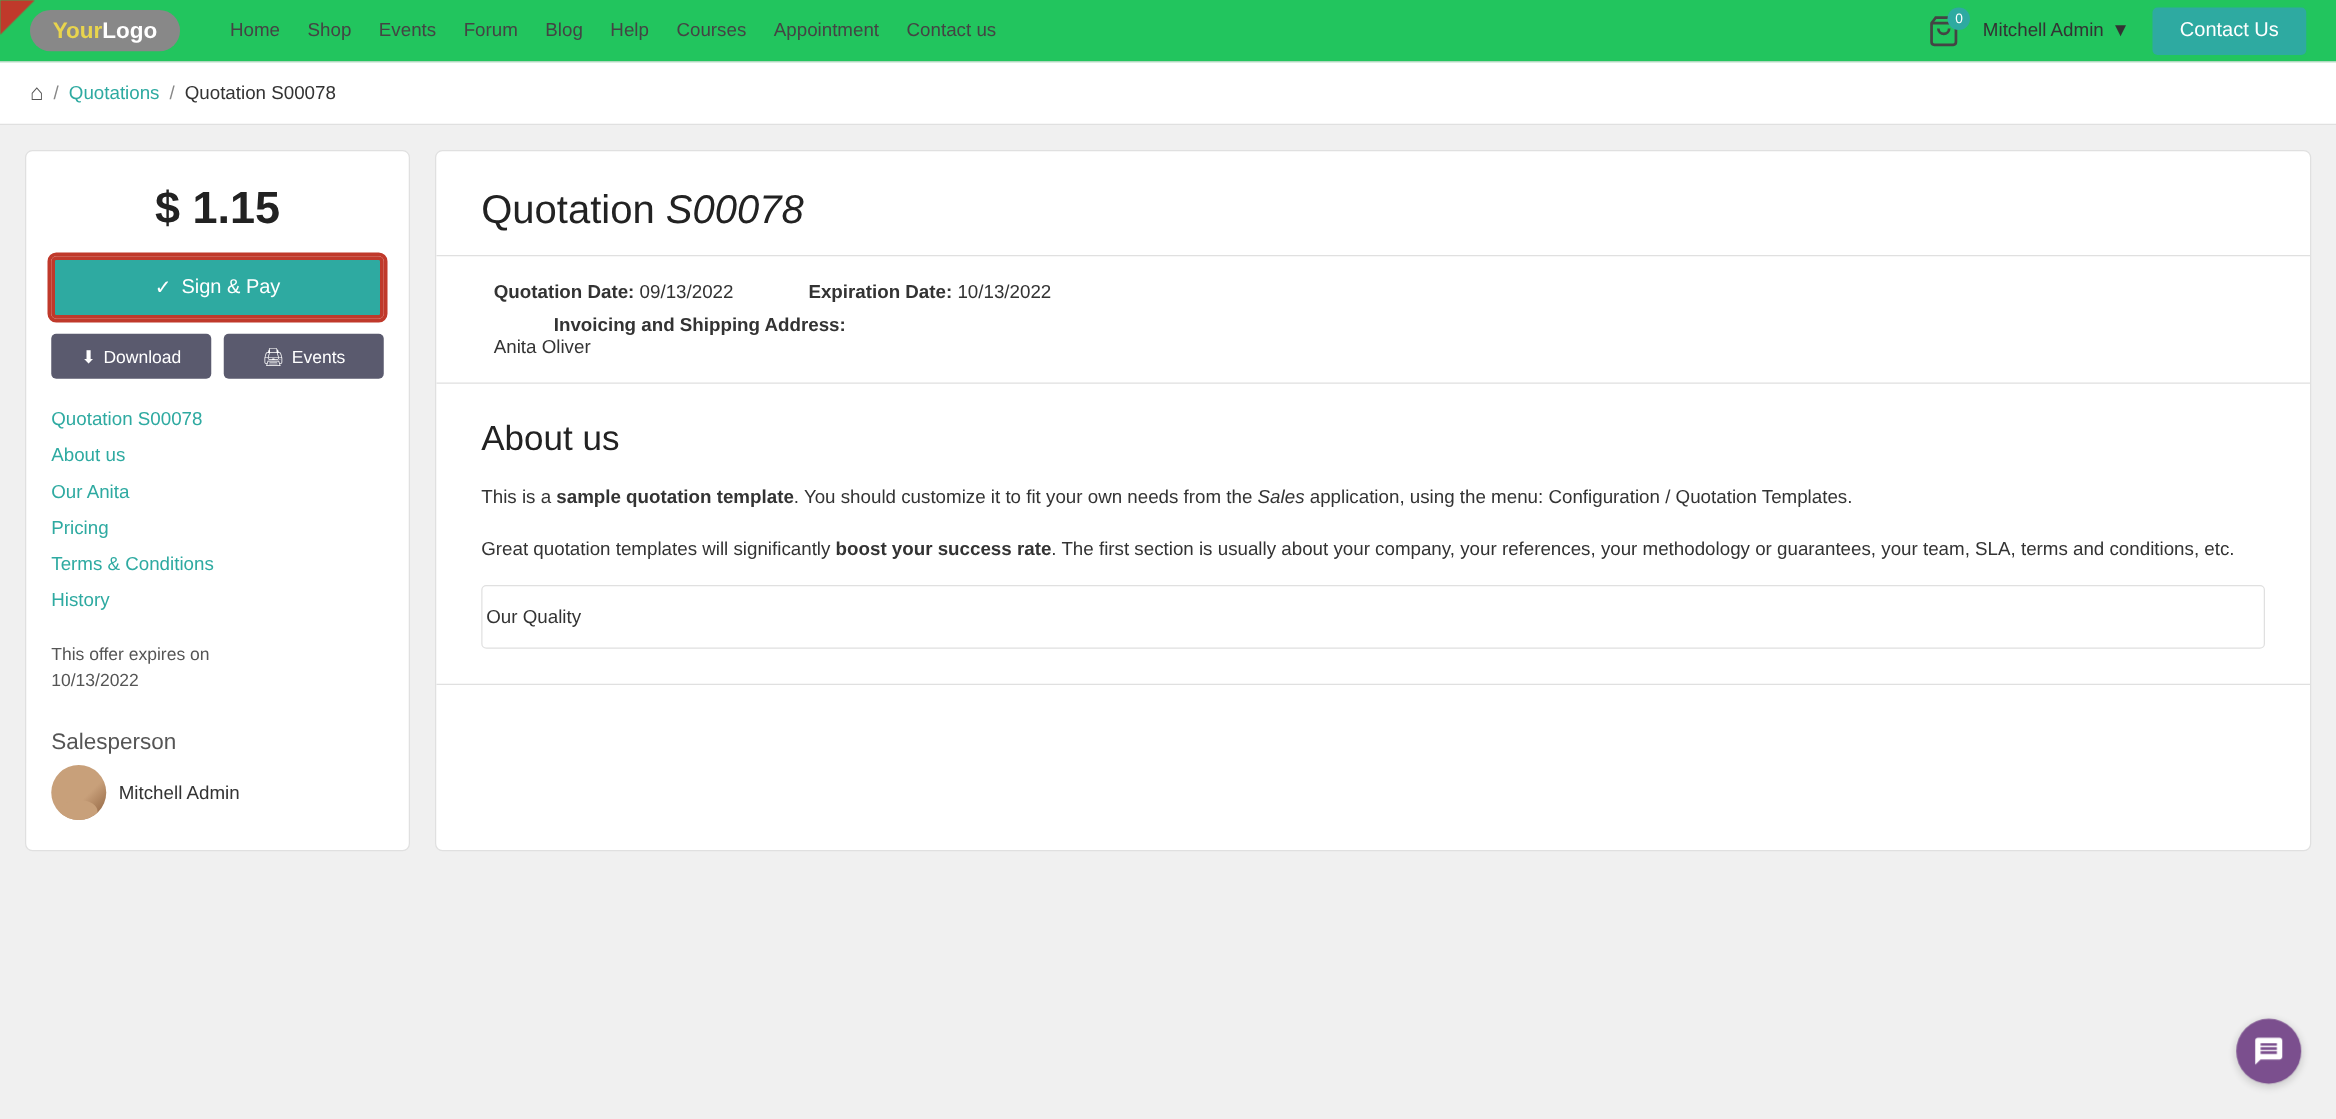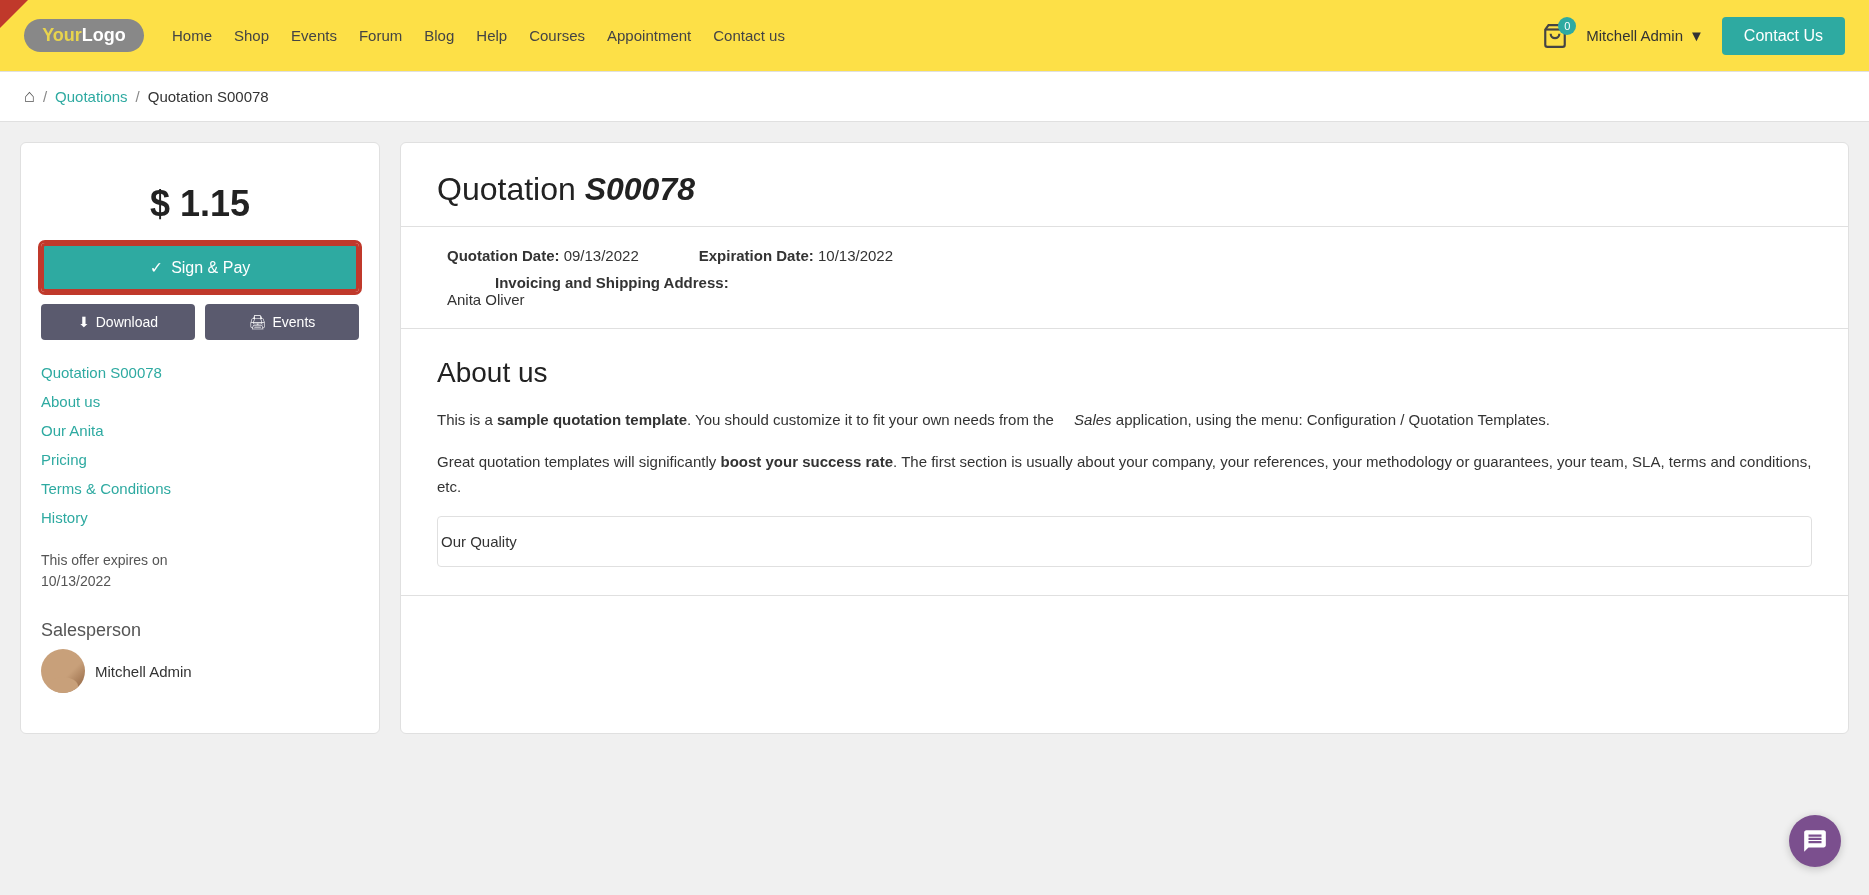--- a/index.html
+++ b/index.html
@@ -1,26 +1,26 @@
 <!DOCTYPE html>
 <html><head>
   <meta charset="utf-8">
   <style>
     * { box-sizing: border-box; margin: 0; padding: 0; }
     body { font-family: 'Segoe UI', Arial, sans-serif; background: #f0f0f0; color: #333; font-size: 15px; }
 
     
     nav {
-      background: #fde047;
+      background: #22c55e;
       display: flex;
       align-items: center;
       padding: 0 24px;
-      height: 72px;
+      height: 50px;
       border-bottom: 1px solid #e0e0e0;
-      gap: 0;
+      gap: 12px;
     }
     .nav-logo {
       background: #888;
       border-radius: 30px;
       padding: 6px 16px;
       color: #fff;
       font-size: 18px;
       font-weight: bold;
       margin-right: 28px;
       white-space: nowrap;
@@ -105,25 +105,25 @@
     
     .main-layout {
       display: flex;
       gap: 20px;
       padding: 0 20px 30px 20px;
       max-width: 1869px;
     }
 
     
     .sidebar {
-      width: 360px;
+      width: 308px;
       min-width: 260px;
       background: #fff;
       border-radius: 6px;
-      padding: 40px 20px;
+      padding: 24px 20px;
       align-self: flex-start;
       border: 1px solid #e0e0e0;
     }
     .sidebar-price {
       text-align: center;
       font-size: 36px;
       font-weight: bold;
       color: #222;
       margin-bottom: 18px;
     }
@@ -219,21 +219,21 @@
     .quotation-header {
       padding: 28px 36px 18px 36px;
       border-bottom: 1px solid #e0e0e0;
     }
     .quotation-title {
       font-size: 32px;
       font-weight: 400;
       color: #222;
       margin-bottom: 0;
     }
-    .quotation-title em { font-style: italic; font-weight: bold; }
+    .quotation-title em { font-style: italic; }
     .quotation-meta {
       padding: 20px 46px;
       border-bottom: 1px solid #e0e0e0;
       display: flex;
       flex-direction: column;
       gap: 10px;
     }
     .meta-row {
       display: flex;
       gap: 60px;
@@ -254,21 +254,21 @@
       color: #222;
       margin-bottom: 18px;
     }
     .about-text {
       font-size: 15px;
       line-height: 1.7;
       color: #333;
       margin-bottom: 16px;
     }
     .about-text strong { font-weight: 700; }
-    .about-text em { font-style: italic; margin-left: 16px; }
+    .about-text em { font-style: italic; }
     .quality-box {
       border: 1px solid #e0e0e0;
       border-radius: 4px;
       padding: 16px 3px;
       font-size: 15px;
       color: #333;
       margin-top: 10px;
     }
 
     

